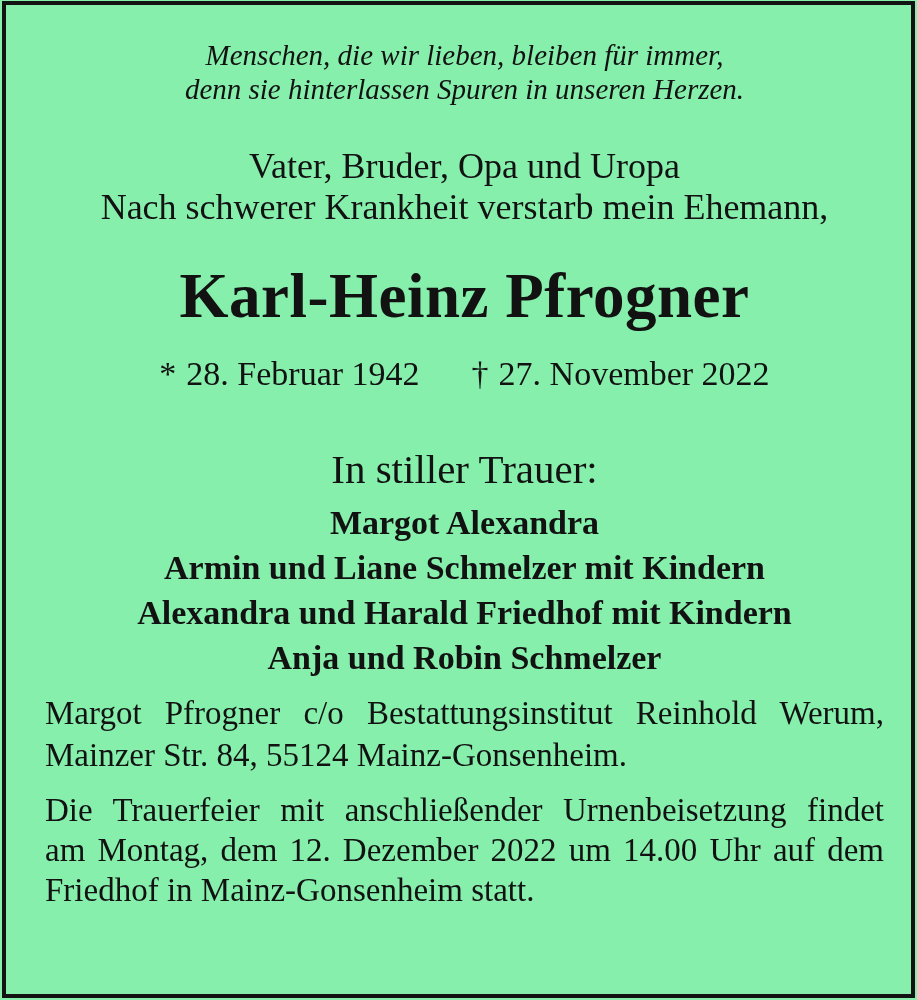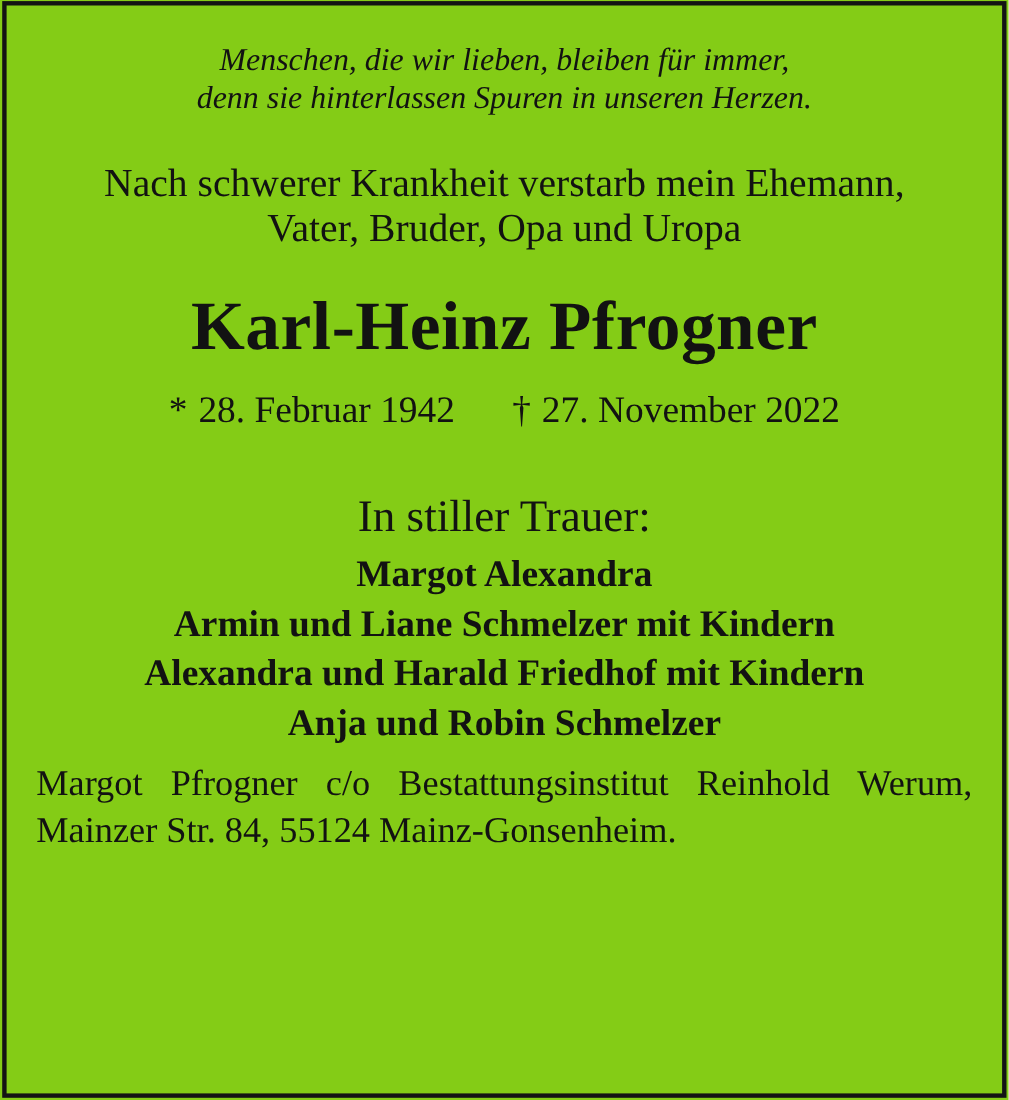--- a/index.html
+++ b/index.html
@@ -5,25 +5,26 @@
 <style>
   html, body {
     margin: 0;
     padding: 0;
     background: #ffffff;
   }
   .page {
     position: relative;
     width: 917px;
     height: 1000px;
-    background: #84cc16;
+    background: #86efac;
     color: #121212;
     font-family: "Liberation Serif", "DejaVu Serif", serif;
     overflow: hidden;
     box-sizing: border-box;
+    padding-left: 12px;
   }
   .frame {
     position: absolute;
     left: 2px;
     top: 1px;
     right: 2px;
     bottom: 2px;
     border: 4px solid #131313;
     pointer-events: none;
   }
@@ -103,22 +104,22 @@
 <div class="page">
   <div class="frame"></div>
   <div class="content">
 
     <div class="epigraph center">
       <div>Menschen, die wir lieben, bleiben für immer,</div>
       <div>denn sie hinterlassen Spuren in unseren Herzen.</div>
     </div>
 
     <div class="intro center">
+      <div>Vater, Bruder, Opa und Uropa</div>
       <div>Nach schwerer Krankheit verstarb mein Ehemann,</div>
-      <div>Vater, Bruder, Opa und Uropa</div>
     </div>
 
     <div class="deceased-name center">Karl-Heinz Pfrogner</div>
 
     <div class="dates center">
       <span class="birth-group"><span class="symbol">*</span><span>28. Februar 1942</span></span><span class="death-group"><span class="symbol">†</span><span>27. November 2022</span></span>
     </div>
 
     <div class="mourning-heading center">In stiller Trauer:</div>
 
@@ -128,15 +129,20 @@
       <div>Alexandra und Harald Friedhof mit Kindern</div>
       <div>Anja und Robin Schmelzer</div>
     </div>
 
 
     <div class="address-lines">
       <div class="justify">Margot Pfrogner c/o Bestattungsinstitut Reinhold Werum,</div>
       <div class="left">Mainzer Str. 84, 55124 Mainz-Gonsenheim.</div>
     </div>
 
+    <div class="ceremony">
+      <div class="justify">Die Trauerfeier mit anschließender Urnenbeisetzung findet</div>
+      <div class="justify">am Montag, dem 12. Dezember 2022 um 14.00 Uhr auf dem</div>
+      <div class="left">Friedhof in Mainz-Gonsenheim statt.</div>
+    </div>
 
   </div>
 </div>
 
 </body></html>

